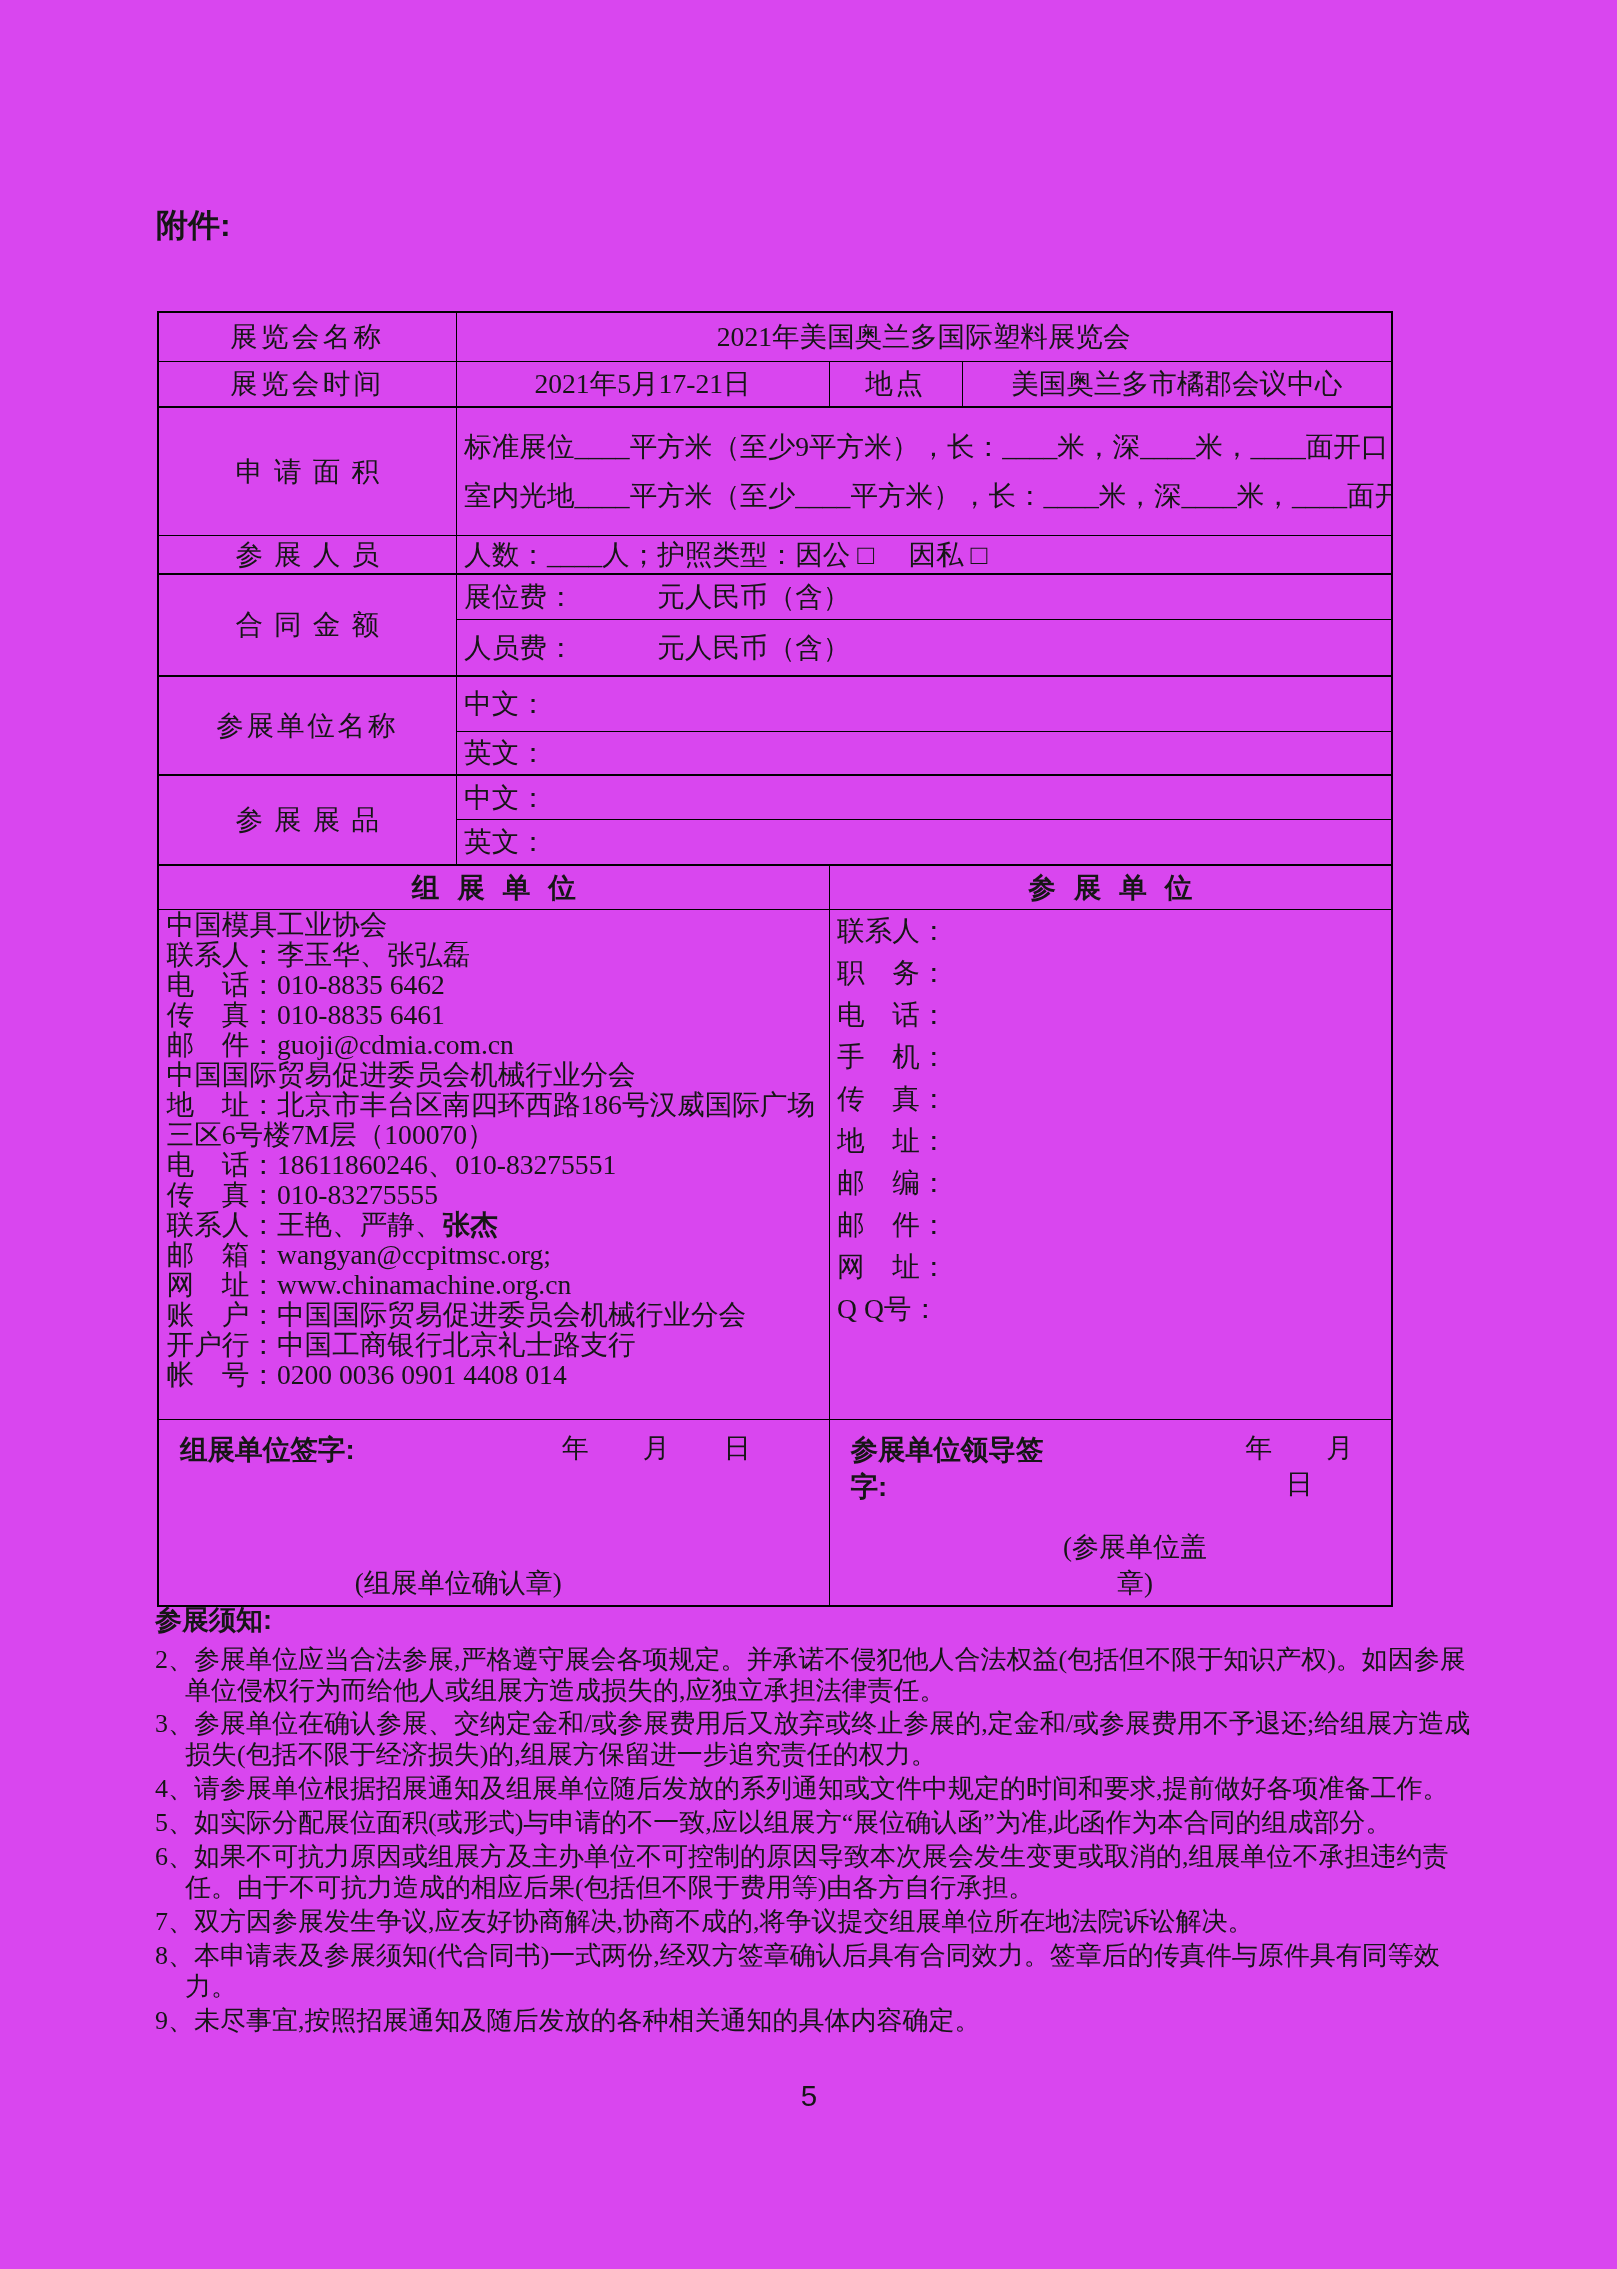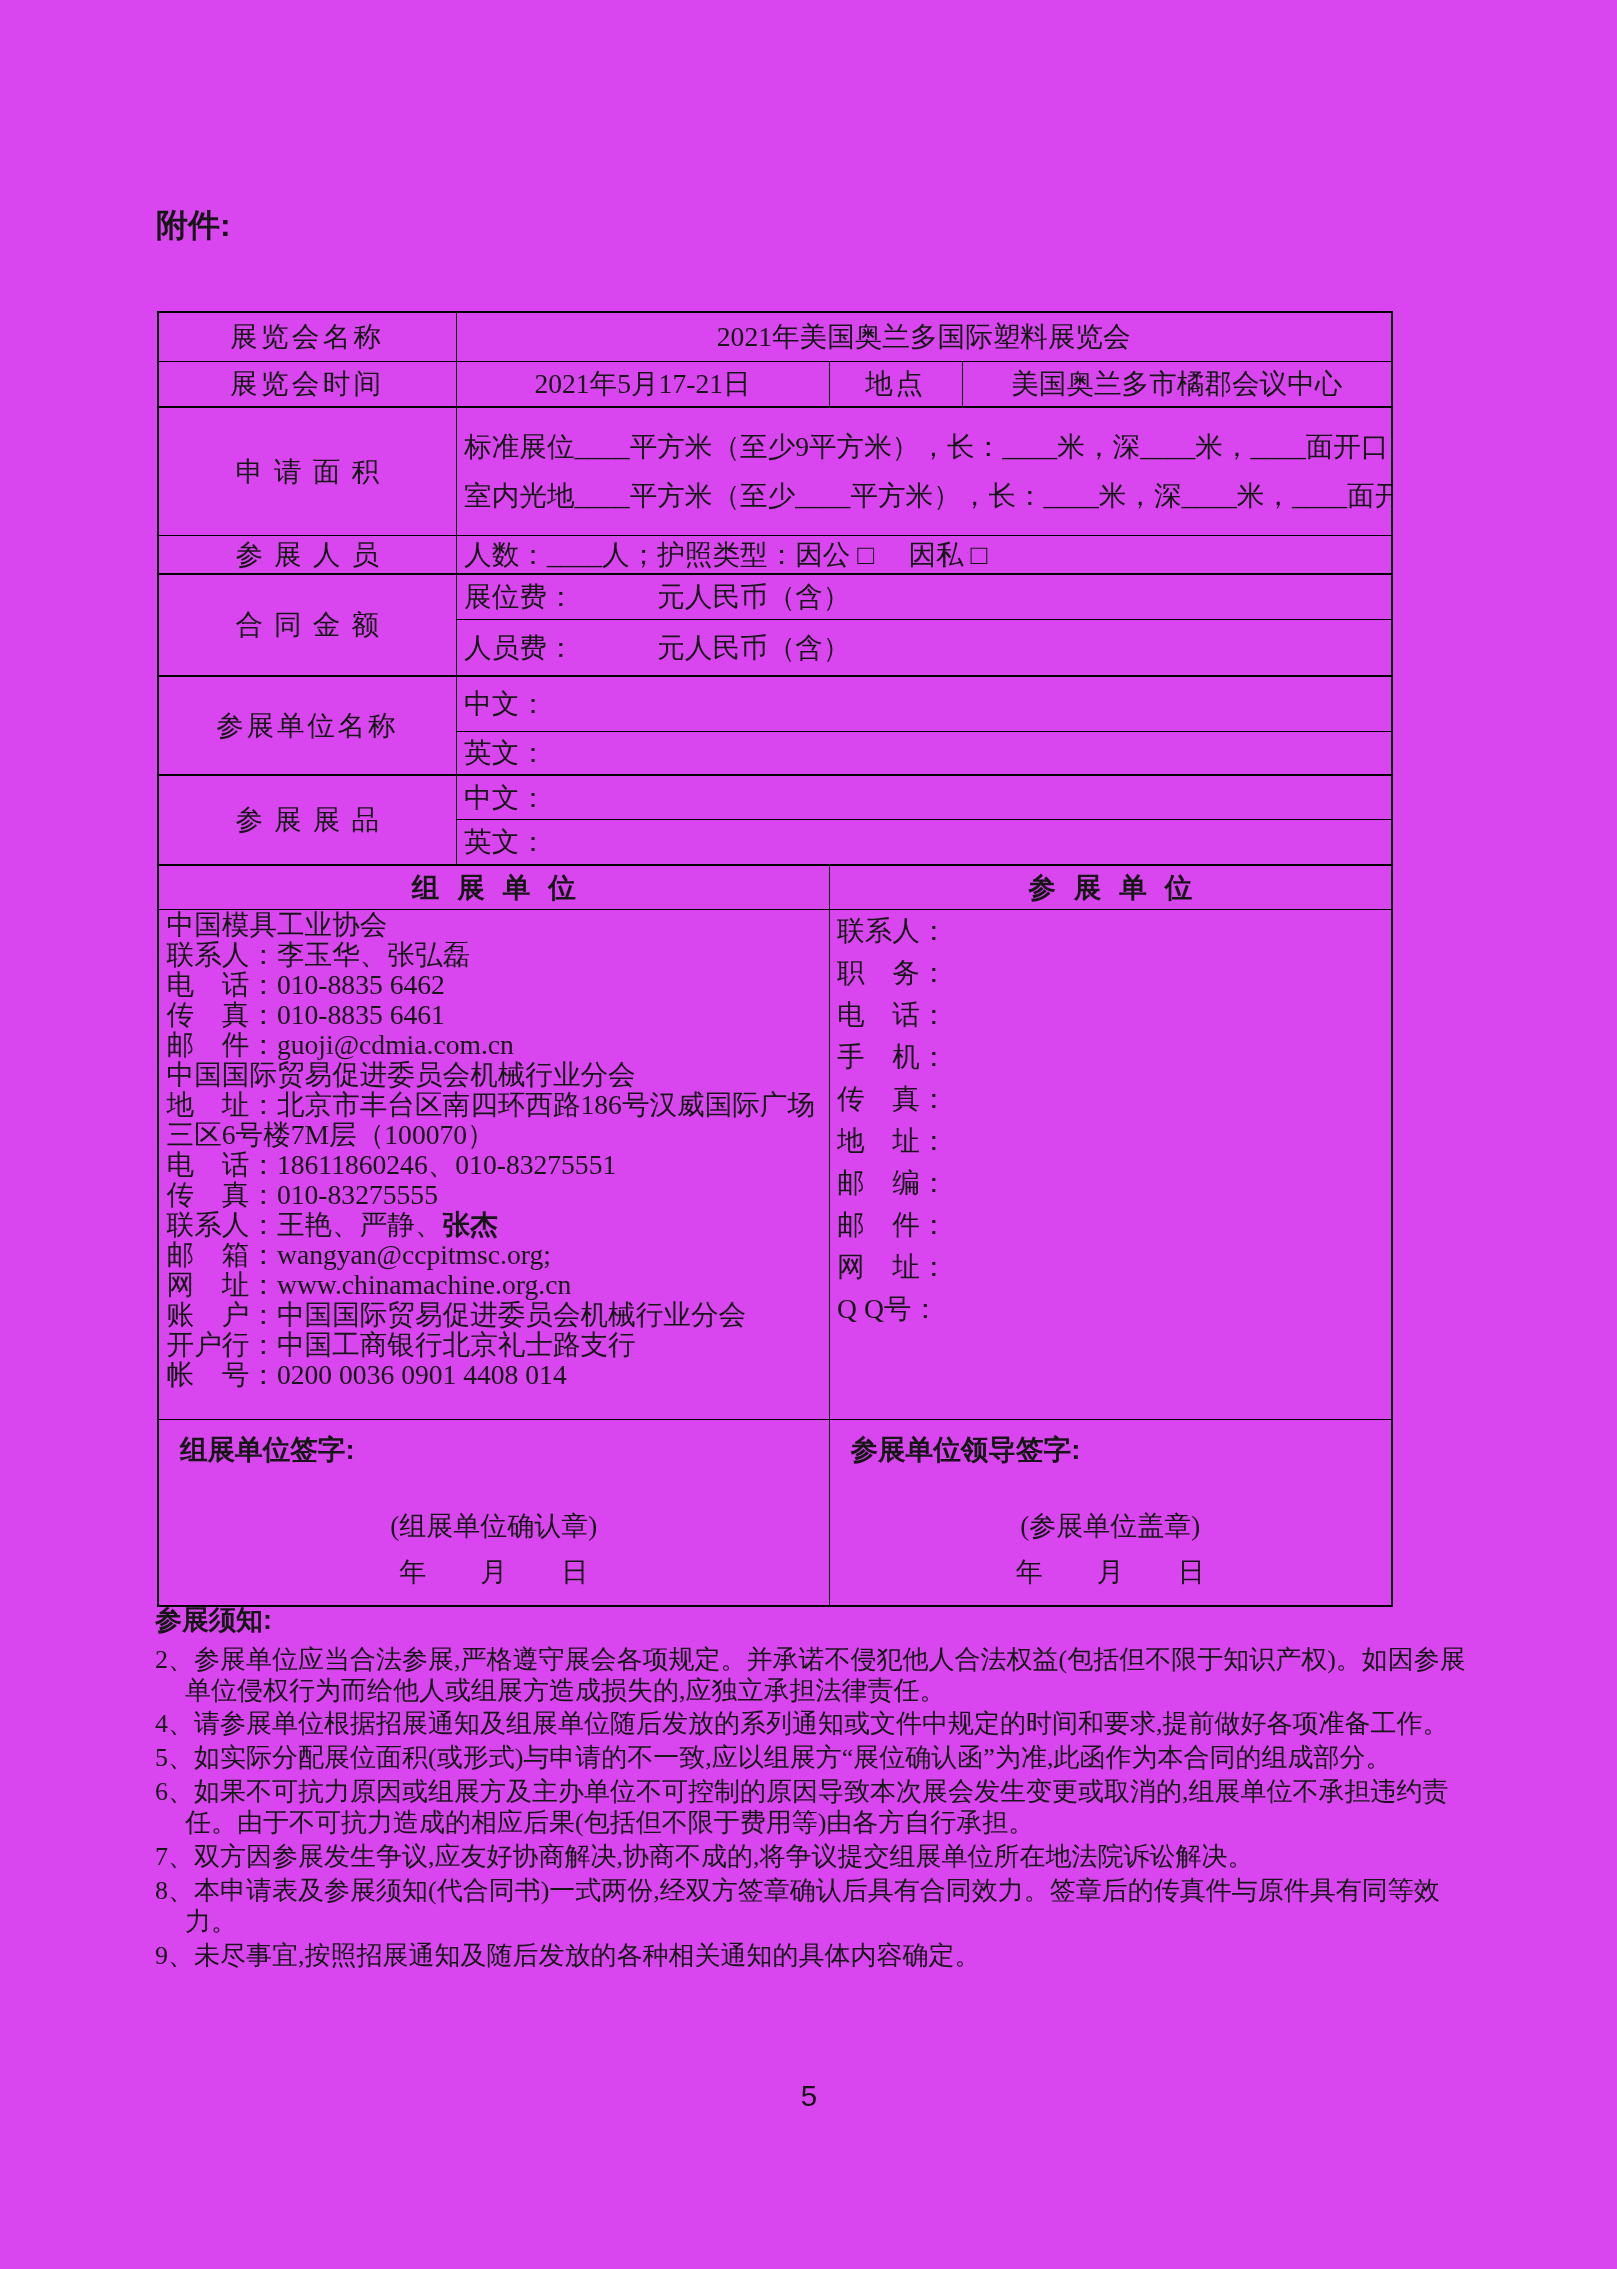--- a/index.html
+++ b/index.html
@@ -58,21 +58,21 @@
     font-size:27px;line-height:30px;
     word-break:break-all;
   }
   .exh-cell{
     vertical-align:top;
     padding:23px 5.7px 0 13.3px;
     font-size:27.6px;
   }
   .exh-cell .field{height:42px;line-height:42px;}
   .sig-cell{vertical-align:top;padding:0;}
-  .sig-inner{display:flex;flex-direction:column;height:181px;}
+  .sig-inner{display:flex;flex-direction:row;height:181px;}
   .sig-label{padding:11.4px 0 0 13.3px;font-size:27.6px;}
   .sig-seal{margin-top:auto;text-align:center;font-size:27px;}
   .sig-date{text-align:center;font-size:27px;padding:9.5px 0 11.4px 0;}
 
   .notes{
     position:absolute;left:155px;top:1605px;width:1328px;
     font-size:26px;line-height:31px;
   }
   .notes-title{
     font-weight:bold;font-size:27px;margin-bottom:7.6px;
@@ -196,20 +196,21 @@
             <div class="sig-date">年　　月　　日</div>
           </div>
         </td>
       </tr>
     </tbody>
   </table>
 
   <div class="notes">
     <div class="notes-title">参展须知:</div>
     <div class="note-item">2、参展单位应当合法参展,严格遵守展会各项规定。并承诺不侵犯他人合法权益(包括但不限于知识产权)。如因参展单位侵权行为而给他人或组展方造成损失的,应独立承担法律责任。</div>
+    <div class="note-item">3、参展单位在确认参展、交纳定金和/或参展费用后又放弃或终止参展的,定金和/或参展费用不予退还;给组展方造成损失(包括不限于经济损失)的,组展方保留进一步追究责任的权力。</div>
     <div class="note-item">4、请参展单位根据招展通知及组展单位随后发放的系列通知或文件中规定的时间和要求,提前做好各项准备工作。</div>
     <div class="note-item">5、如实际分配展位面积(或形式)与申请的不一致,应以组展方“展位确认函”为准,此函作为本合同的组成部分。</div>
     <div class="note-item">6、如果不可抗力原因或组展方及主办单位不可控制的原因导致本次展会发生变更或取消的,组展单位不承担违约责任。由于不可抗力造成的相应后果(包括但不限于费用等)由各方自行承担。</div>
     <div class="note-item">7、双方因参展发生争议,应友好协商解决,协商不成的,将争议提交组展单位所在地法院诉讼解决。</div>
     <div class="note-item">8、本申请表及参展须知(代合同书)一式两份,经双方签章确认后具有合同效力。签章后的传真件与原件具有同等效力。</div>
     <div class="note-item">9、未尽事宜,按照招展通知及随后发放的各种相关通知的具体内容确定。</div>
   </div>
 
   <div class="page-number">5</div>
 

